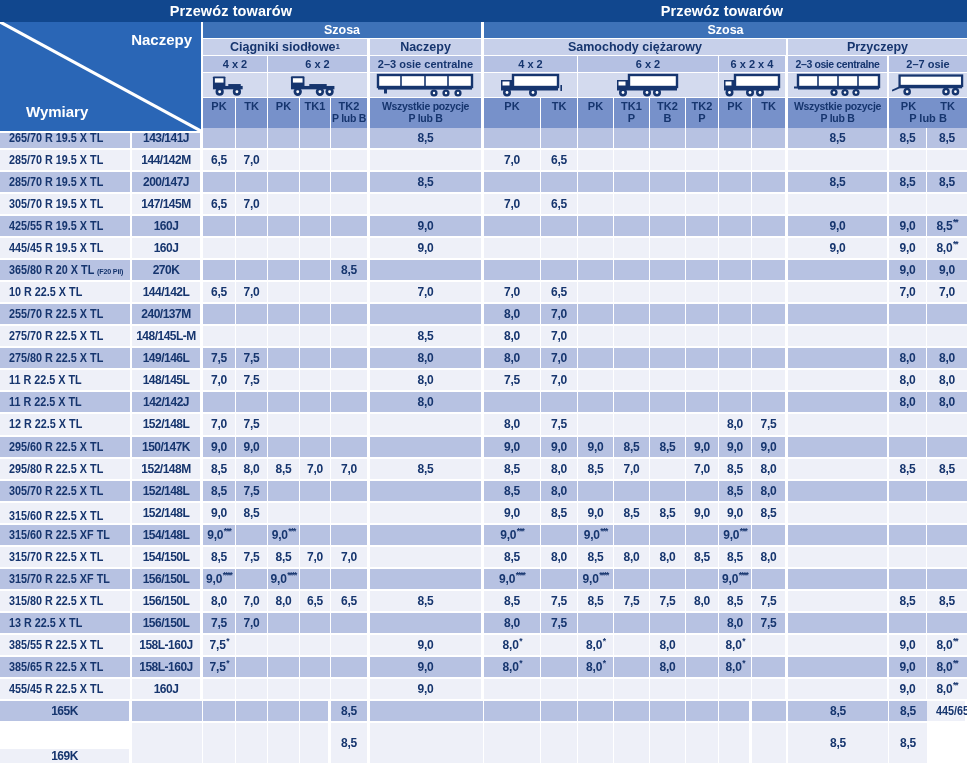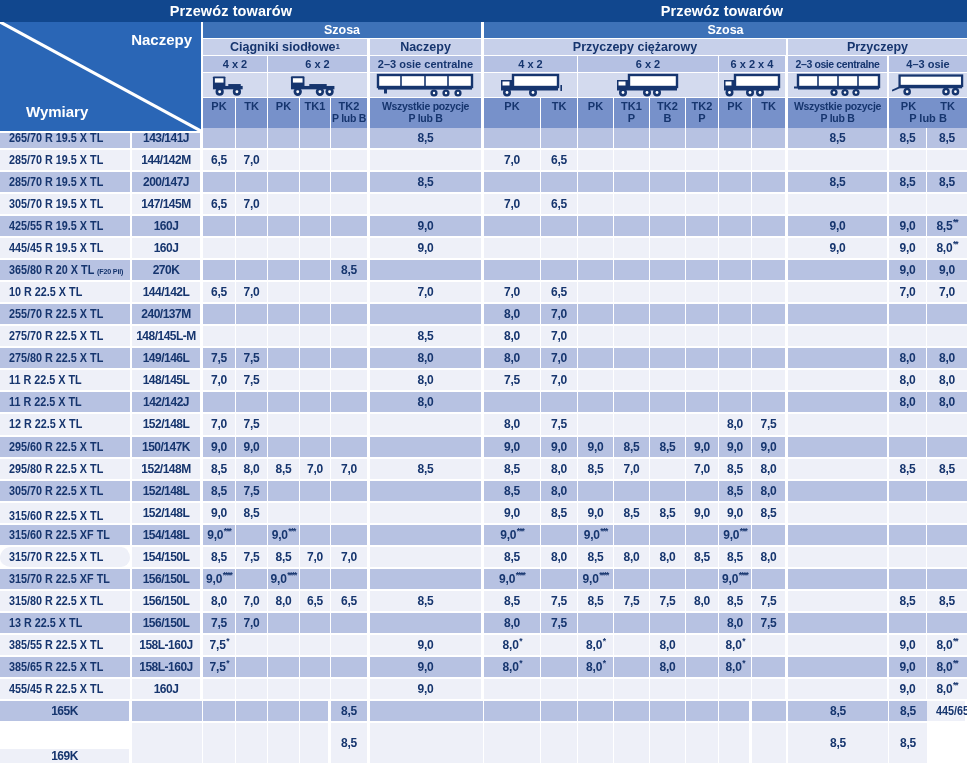--- a/index.html
+++ b/index.html
@@ -71,31 +71,31 @@
     </div>
 
     <div class="hc szosa b3" style="grid-column:3/9;grid-row:2">Szosa</div>
     <div class="hc szosa b0" style="grid-column:9/20;grid-row:2">Szosa</div>
 
     <div class="hc group b3" style="grid-column:3/8;grid-row:3">
       <span>Ciągniki siodłowe</span>
         <sup>1</sup>
     </div>
     <div class="hc group b3" style="grid-column:8/9;grid-row:3">Naczepy</div>
-    <div class="hc group b2" style="grid-column:9/17;grid-row:3">Przyczepy ciężarowy</div>
+    <div class="hc group b2" style="grid-column:9/17;grid-row:3">Samochody ciężarowy</div>
     <div class="hc group b0" style="grid-column:17/20;grid-row:3">Przyczepy</div>
 
     <div class="hc axle b1" style="grid-column:3/5;grid-row:4">4 x 2</div>
     <div class="hc axle b3" style="grid-column:5/8;grid-row:4">6 x 2</div>
     <div class="hc axle b3" style="grid-column:8/9;grid-row:4">2–3 osie centralne</div>
     <div class="hc axle b1" style="grid-column:9/11;grid-row:4">4 x 2</div>
     <div class="hc axle b1" style="grid-column:11/15;grid-row:4">6 x 2</div>
     <div class="hc axle b3" style="grid-column:15/17;grid-row:4">6 x 2 x 4</div>
     <div class="hc axle small b2" style="grid-column:17/18;grid-row:4">2–3 osie centralne</div>
-    <div class="hc axle b0" style="grid-column:18/20;grid-row:4">4–3 osie</div>
+    <div class="hc axle b0" style="grid-column:18/20;grid-row:4">2–7 osie</div>
 
     <div class="hc iconband b1" style="grid-column:3/5;grid-row:5">
         <svg width="46" height="24" viewBox="0 0 48 24">
           <rect x="1" y="3" width="13" height="11" rx="1" fill="#16356e"></rect>
           <rect x="3" y="5" width="9" height="4.5" fill="#fff"></rect>
           <rect x="1" y="13" width="31" height="3.5" fill="#16356e"></rect>
           <rect x="17" y="11" width="13" height="3" fill="#16356e"></rect>
           <circle cx="8" cy="19" r="4.3" fill="#16356e"></circle>
           <circle cx="8" cy="19" r="1.5" fill="#fff"></circle>
           <circle cx="26" cy="19" r="4.3" fill="#16356e"></circle>
@@ -949,21 +949,21 @@
       <div class="bcell odd" style="border-right: 1px solid rgb(255, 255, 255);"></div>
       <div class="bcell odd" style="border-right: 1px solid rgb(255, 255, 255);"></div>
       <div class="bcell odd" style="border-right: 1px solid rgb(255, 255, 255);"></div>
       <div class="bcell odd" style="border-right: 1px solid rgb(255, 255, 255);">
         <span class="val">9,0<sup>***</sup></span>
       </div>
       <div class="bcell odd" style="border-right: 3px solid rgb(255, 255, 255);"></div>
       <div class="bcell odd" style="border-right: 2px solid rgb(255, 255, 255);"></div>
       <div class="bcell odd" style="border-right: 1px solid rgb(255, 255, 255);"></div>
       <div class="bcell odd" style="border-right: none;"></div>
-      <div class="bcell even tire" style="border-right: 2px solid rgb(255, 255, 255); border-radius: 11px;">
+      <div class="bcell even tire" style="border-right: 2px solid rgb(255, 255, 255);">
         <span class="w">
           <span>315/70 R 22.5 X TL</span>
         </span>
       </div>
       <div class="bcell even" style="border-right: 3px solid rgb(255, 255, 255);">
         <span class="idx">154/150L</span>
       </div>
       <div class="bcell even" style="border-right: 1px solid rgb(255, 255, 255);">
         <span class="val">8,5</span>
       </div>

